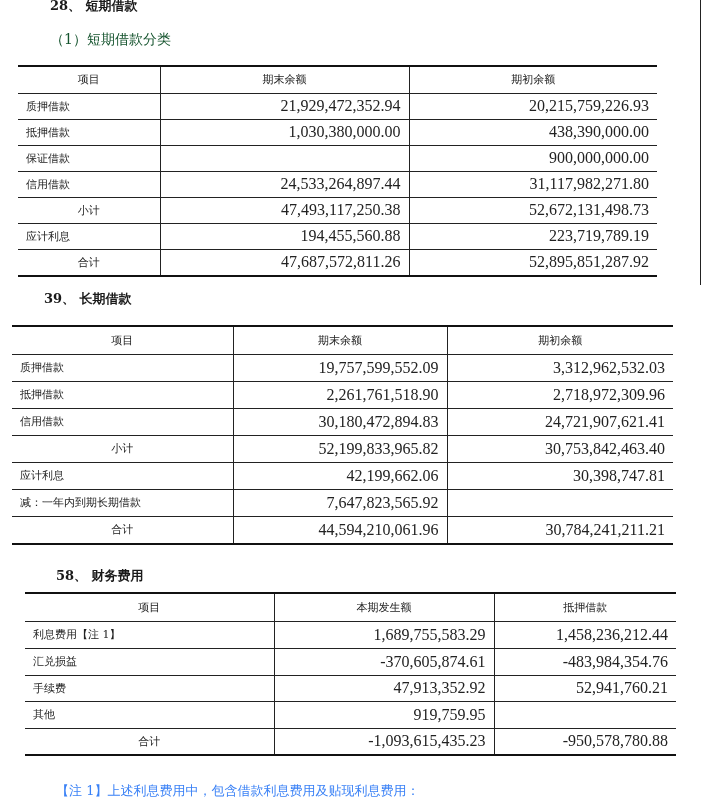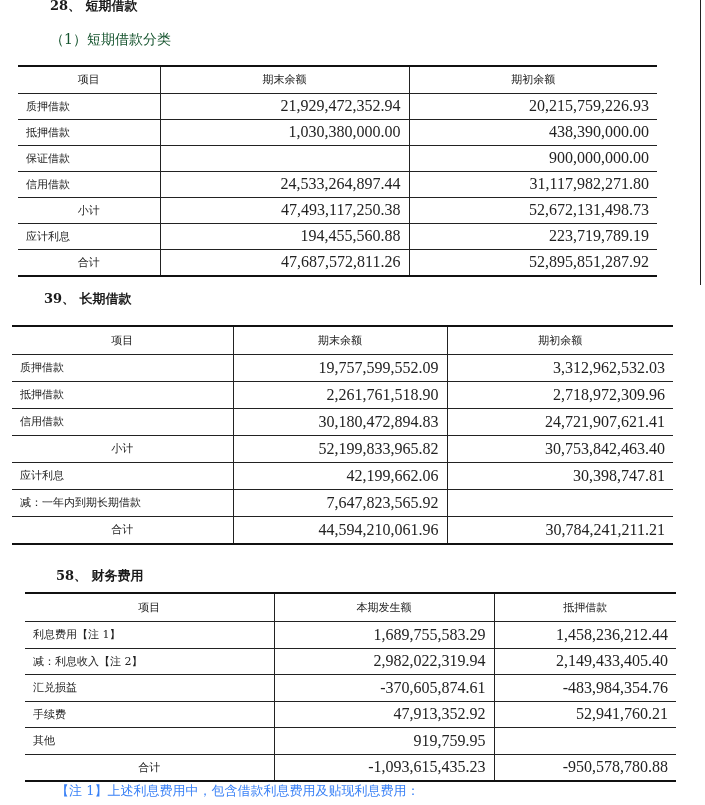--- a/index.html
+++ b/index.html
@@ -159,25 +159,20 @@
       <th>本期发生额</th>
       <th>抵押借款</th>
     </tr>
   </thead>
   <tbody>
     <tr style="height:27px;">
       <td class="lbl">利息费用【注 1】</td>
       <td class="num">1,689,755,583.29</td>
       <td class="num">1,458,236,212.44</td>
     </tr>
-    <tr style="height:26px;">
-      <td class="lbl">减：利息收入【注 2】</td>
-      <td class="num">2,982,022,319.94</td>
-      <td class="num">2,149,433,405.40</td>
-    </tr>
     <tr style="height:27px;">
       <td class="lbl">汇兑损益</td>
       <td class="num">-370,605,874.61</td>
       <td class="num">-483,984,354.76</td>
     </tr>
     <tr style="height:26px;">
       <td class="lbl">手续费</td>
       <td class="num">47,913,352.92</td>
       <td class="num">52,941,760.21</td>
     </tr>

